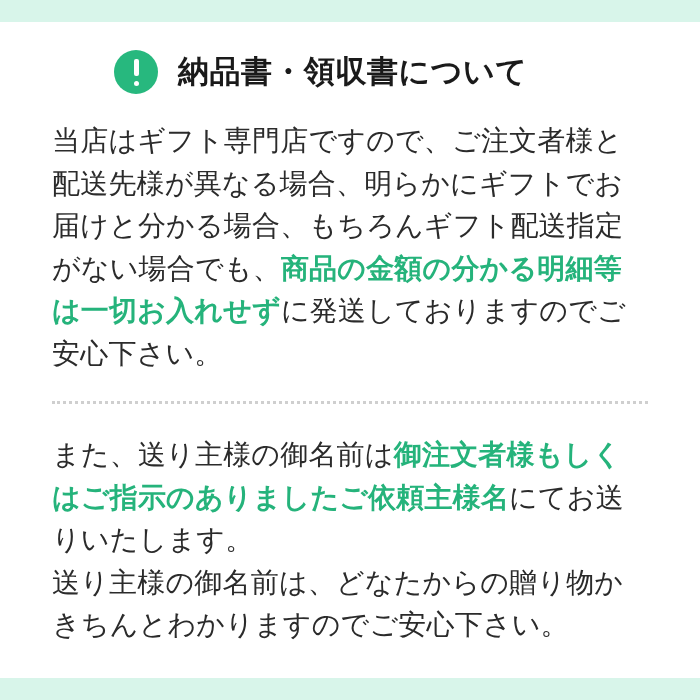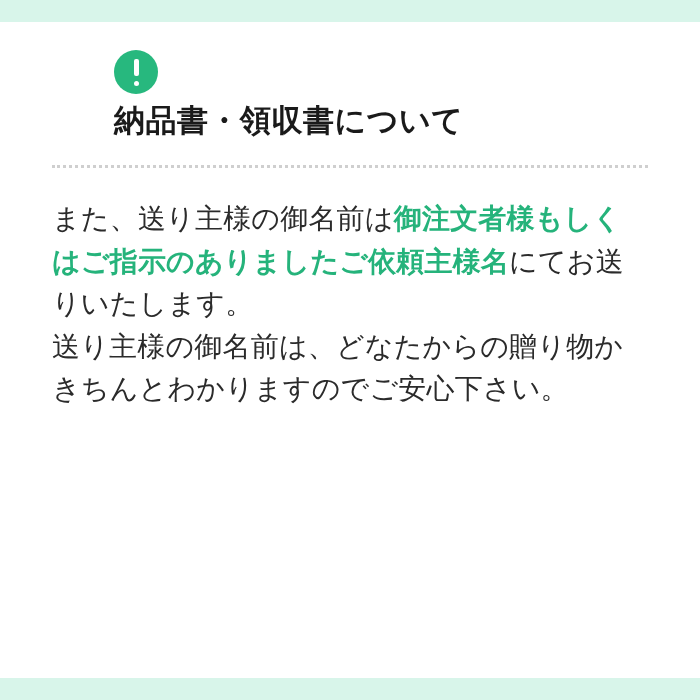--- a/index.html
+++ b/index.html
@@ -36,24 +36,23 @@
     top: 22px;
     width: 700px;
     height: 656px;
     box-sizing: border-box;
     padding: 28px 52px 0 52px;
   }
 
   
   .heading {
     display: flex;
-    align-items: flex-start;
-    gap: 8px;
+    align-items: center;
+    gap: 20px;
     margin: 0 0 26px 62px;
-    flex-direction: column;
   }
   .excl-icon {
     flex: 0 0 auto;
     width: 44px;
     height: 44px;
     border-radius: 50%;
     background: #27b87e;
     position: relative;
   }
   .excl-icon .bar {
@@ -118,20 +117,21 @@
   <div class="content">
 
     <div class="heading">
       <span class="excl-icon">
         <span class="bar"></span>
         <span class="dot"></span>
       </span>
       <span class="heading-text">納品書・領収書について</span>
     </div>
 
+    <p class="para first"><span>当店はギフト専門店ですので、ご注文者様と配送先様が異なる場合、明らかにギフトでお届けと分かる場合、もちろんギフト配送指定がない場合でも、</span><span class="accent">商品の金額の分かる明細等は一切お入れせず</span><span>に発送しておりますのでご安心下さい。</span></p>
 
     <div class="divider"></div>
 
     <p class="para second"><span>また、送り主様の御名前は</span><span class="accent">御注文者様もしくはご指示のありましたご依頼主様名</span><span>にてお送りいたします。</span><br><span>送り主様の御名前は、どなたからの贈り物かきちんとわかりますのでご安心下さい。</span></p>
 
   </div>
 
   <div class="band band-bottom"></div>
 
 </div>

